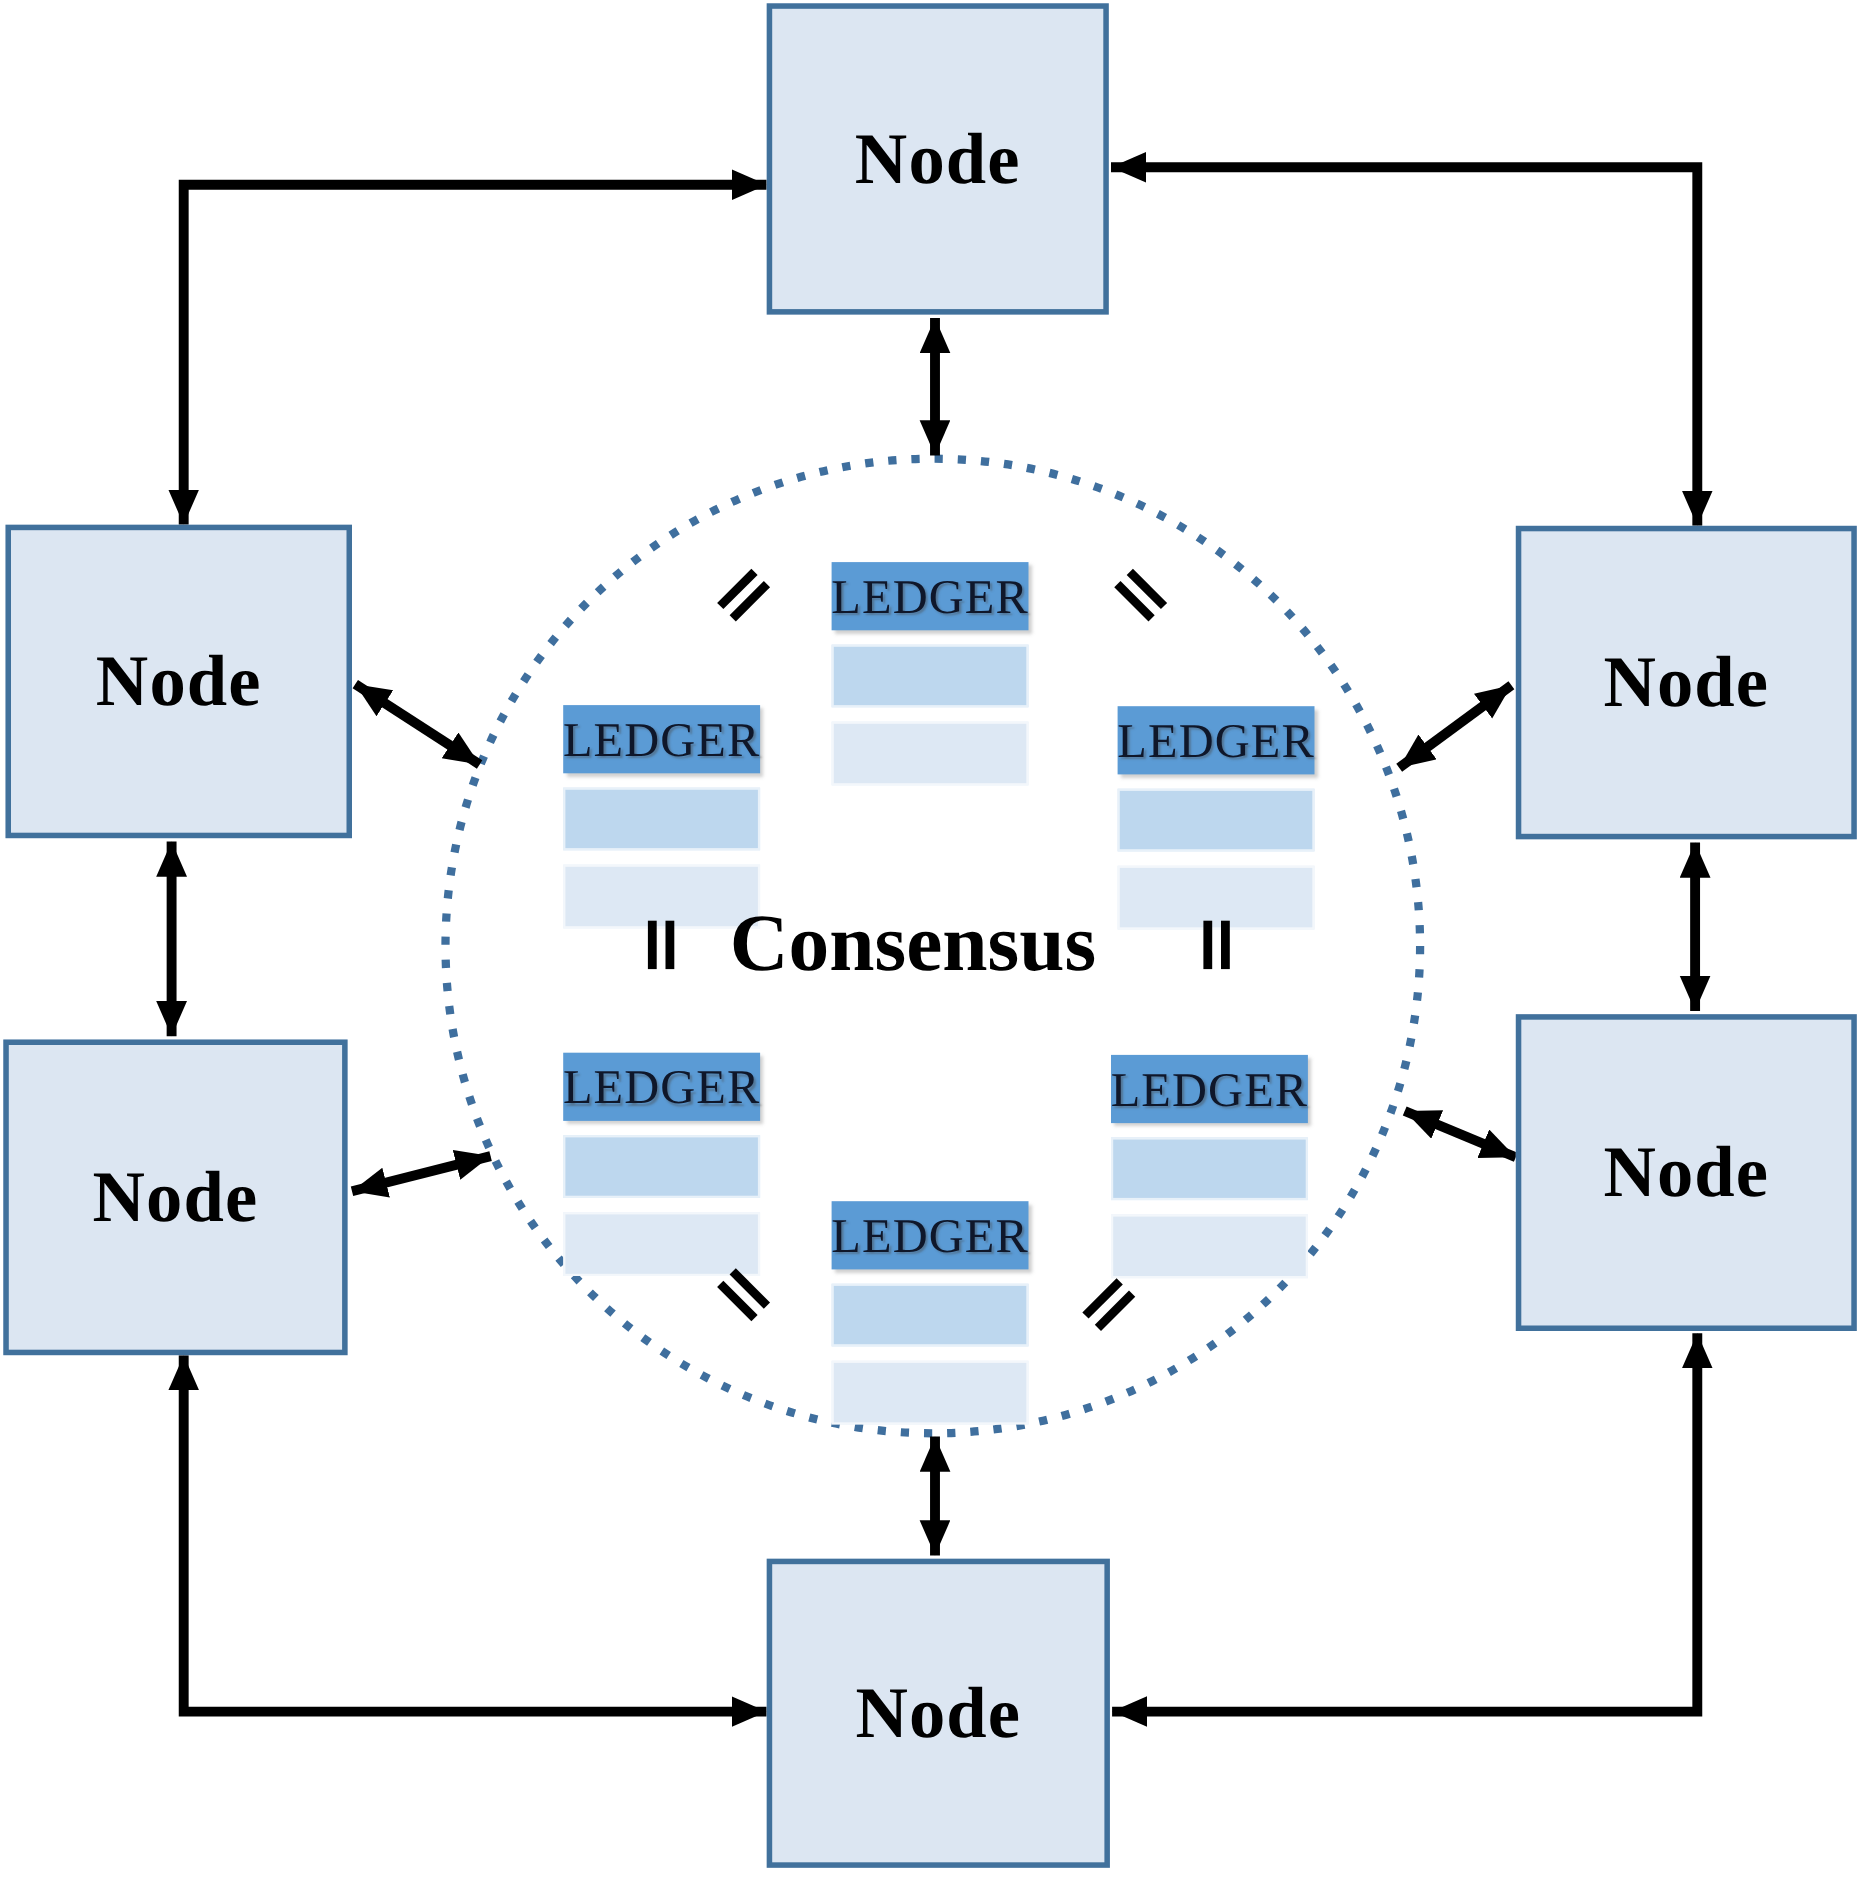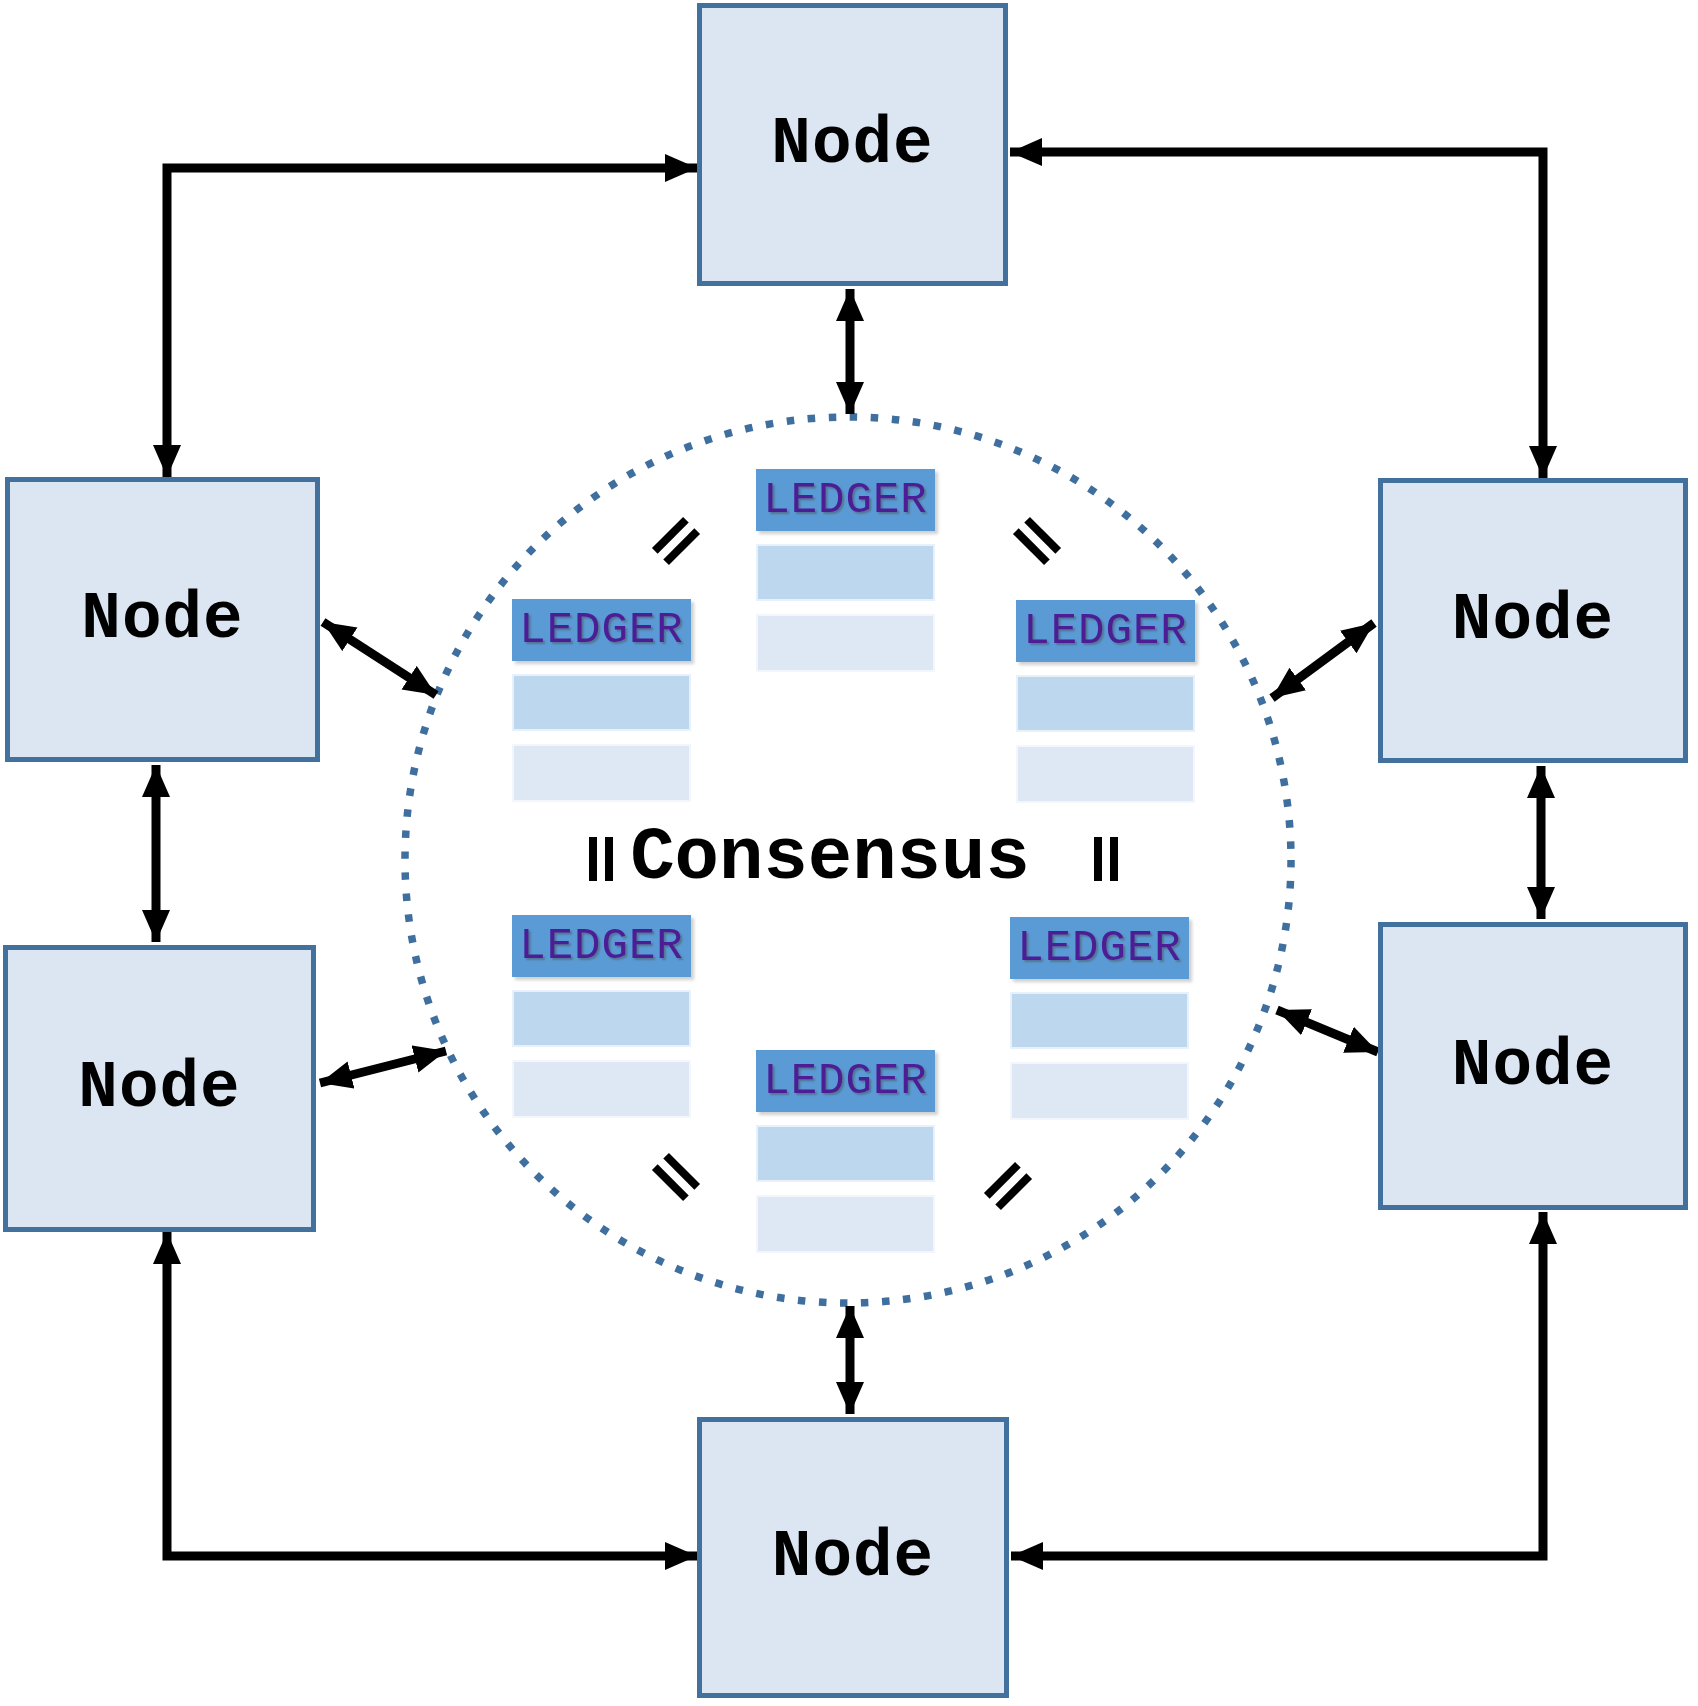--- a/index.html
+++ b/index.html
@@ -1,33 +1,34 @@
 <!DOCTYPE html>
 <html><head>
 <meta charset="utf-8">
 <style>
   html,body{margin:0;padding:0;background:#ffffff;}
   .canvas{
     position:relative;width:1698px;height:1706px;background:#ffffff;
-    font-family:Liberation Mono, monospace;overflow:hidden;
+    font-family:Liberation Serif, serif;overflow:hidden;
   }
   svg.layer{position:absolute;left:0;top:0;width:1698px;height:1706px;}
   .node{
     position:absolute;box-sizing:border-box;
     background:#dce6f2;border:5px solid #41719c;
     display:flex;align-items:center;justify-content:center;
     font-weight:bold;font-size:66px;color:#000000;letter-spacing:1px;
   }
   .ledger{position:absolute;width:179px;display:flex;flex-direction:column;}
   .ledger .hd{
-    height:62px;background:#5b9bd5;color:#4c1d95;
+    height:62px;background:#5b9bd5;color:#0f172a;
     display:flex;align-items:center;justify-content:center;
     font-size:44px;letter-spacing:1px;
     text-shadow:2px 2px 2px rgba(70,70,70,0.45);
     box-shadow:3px 3px 3px rgba(120,120,120,0.35);
+    margin-top:42px;
   }
   .ledger .row{box-sizing:border-box;border:2px solid rgba(255,255,255,0.65);}
   .ledger .r1{height:57px;background:#bdd7ee;margin-top:13px;}
   .ledger .r2{height:58px;background:#dde8f4;margin-top:13px;}
   .eq{
     position:absolute;width:44px;height:24px;
     display:flex;flex-direction:column;justify-content:space-between;
   }
   .eq .bar{height:8px;background:#000000;}
   .consensus{

